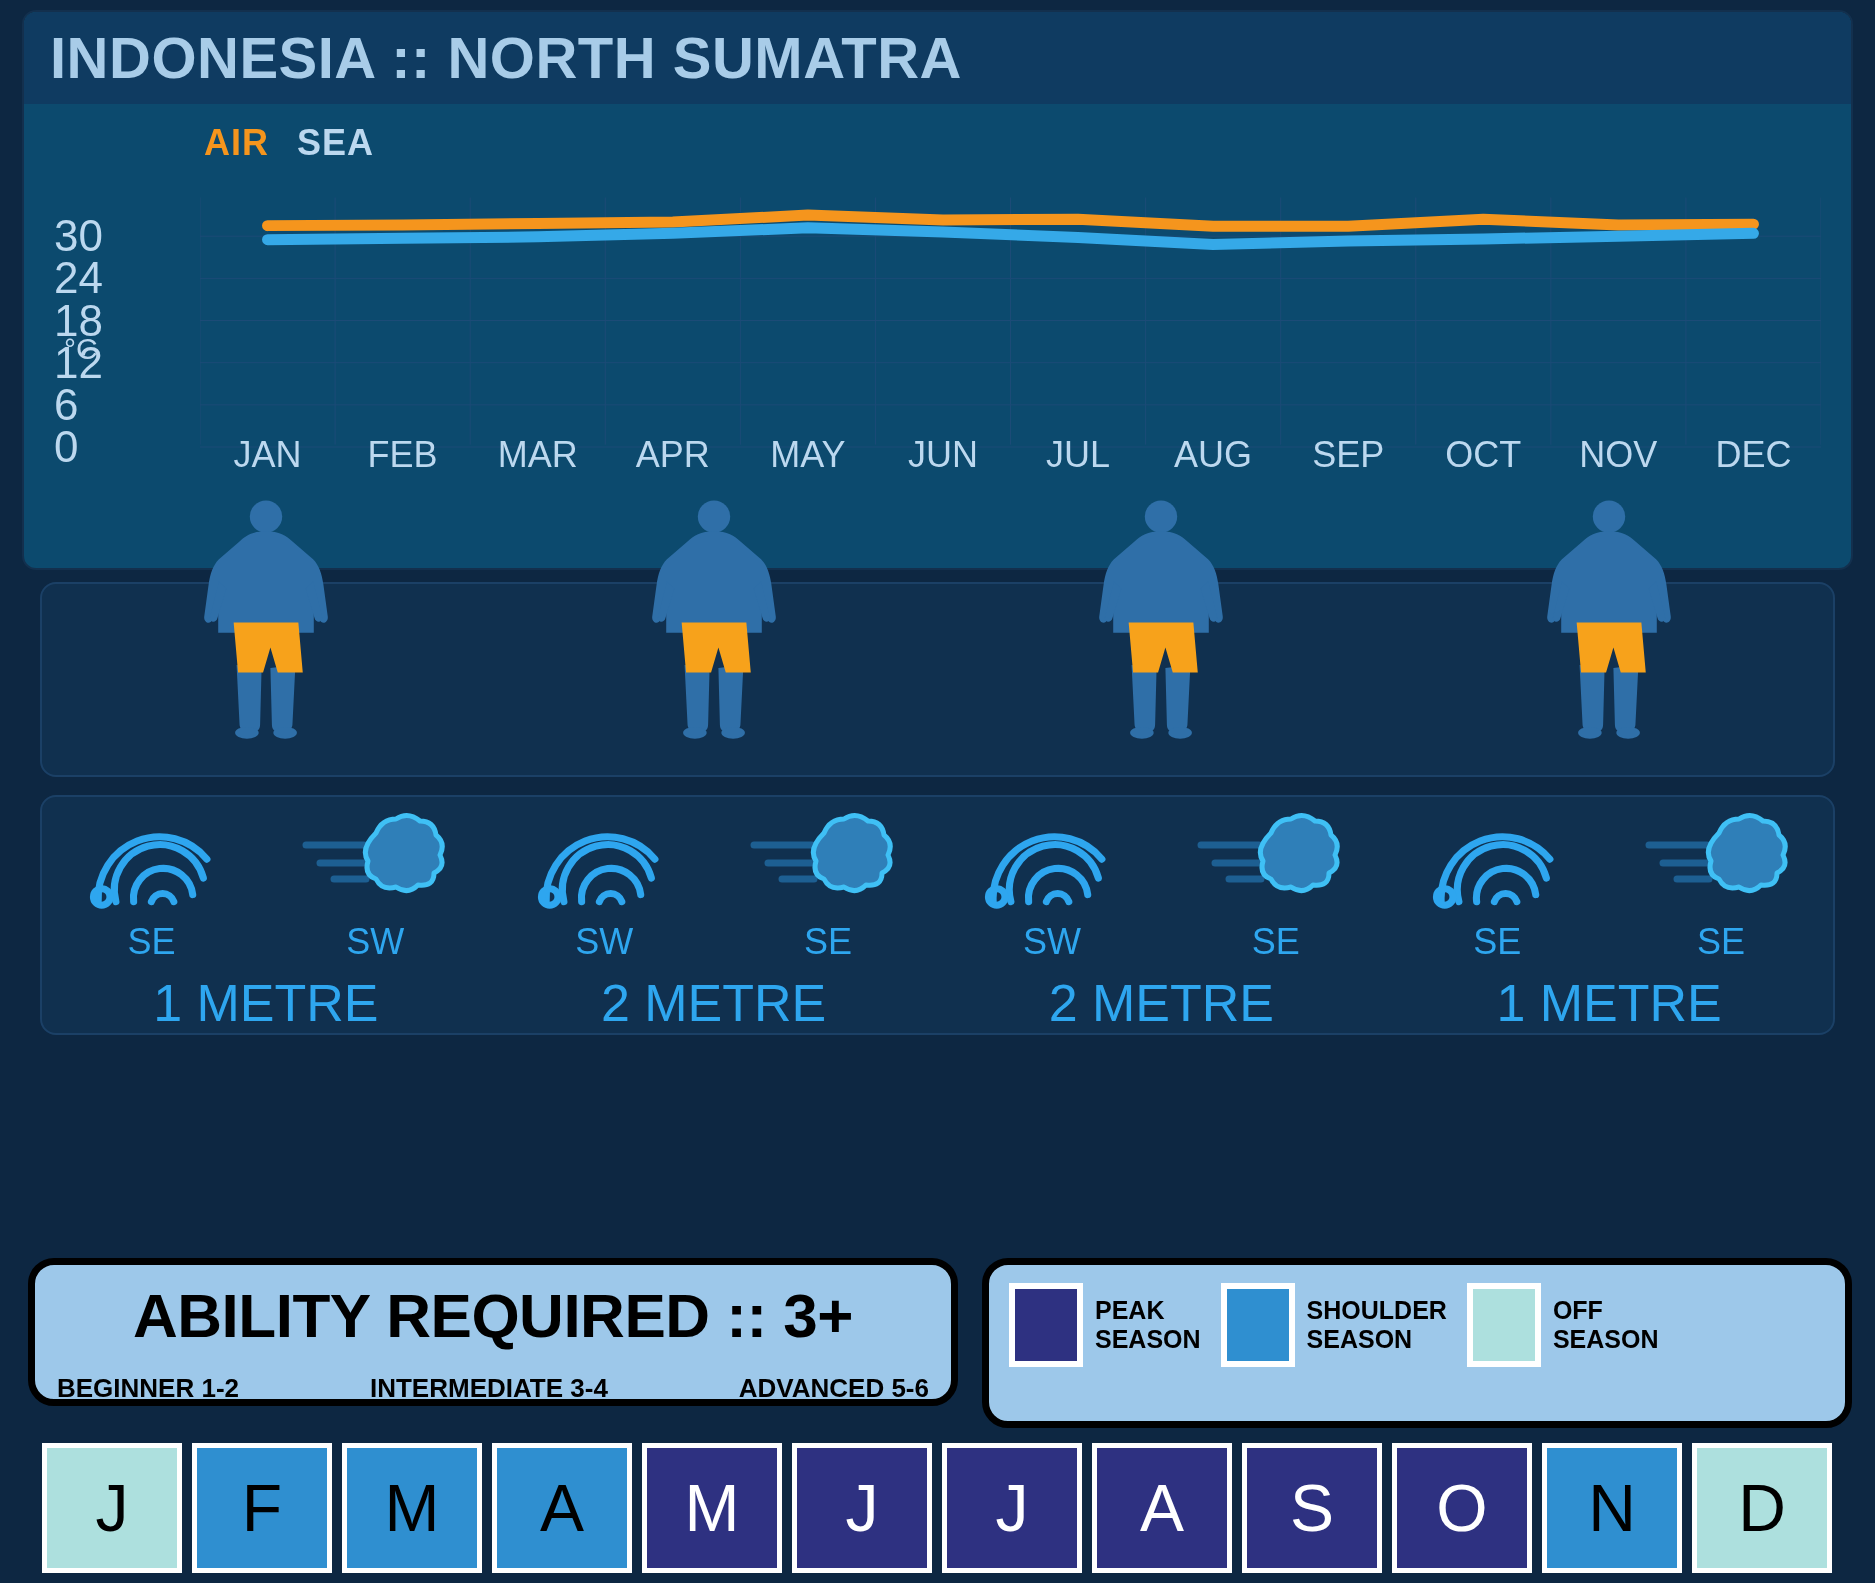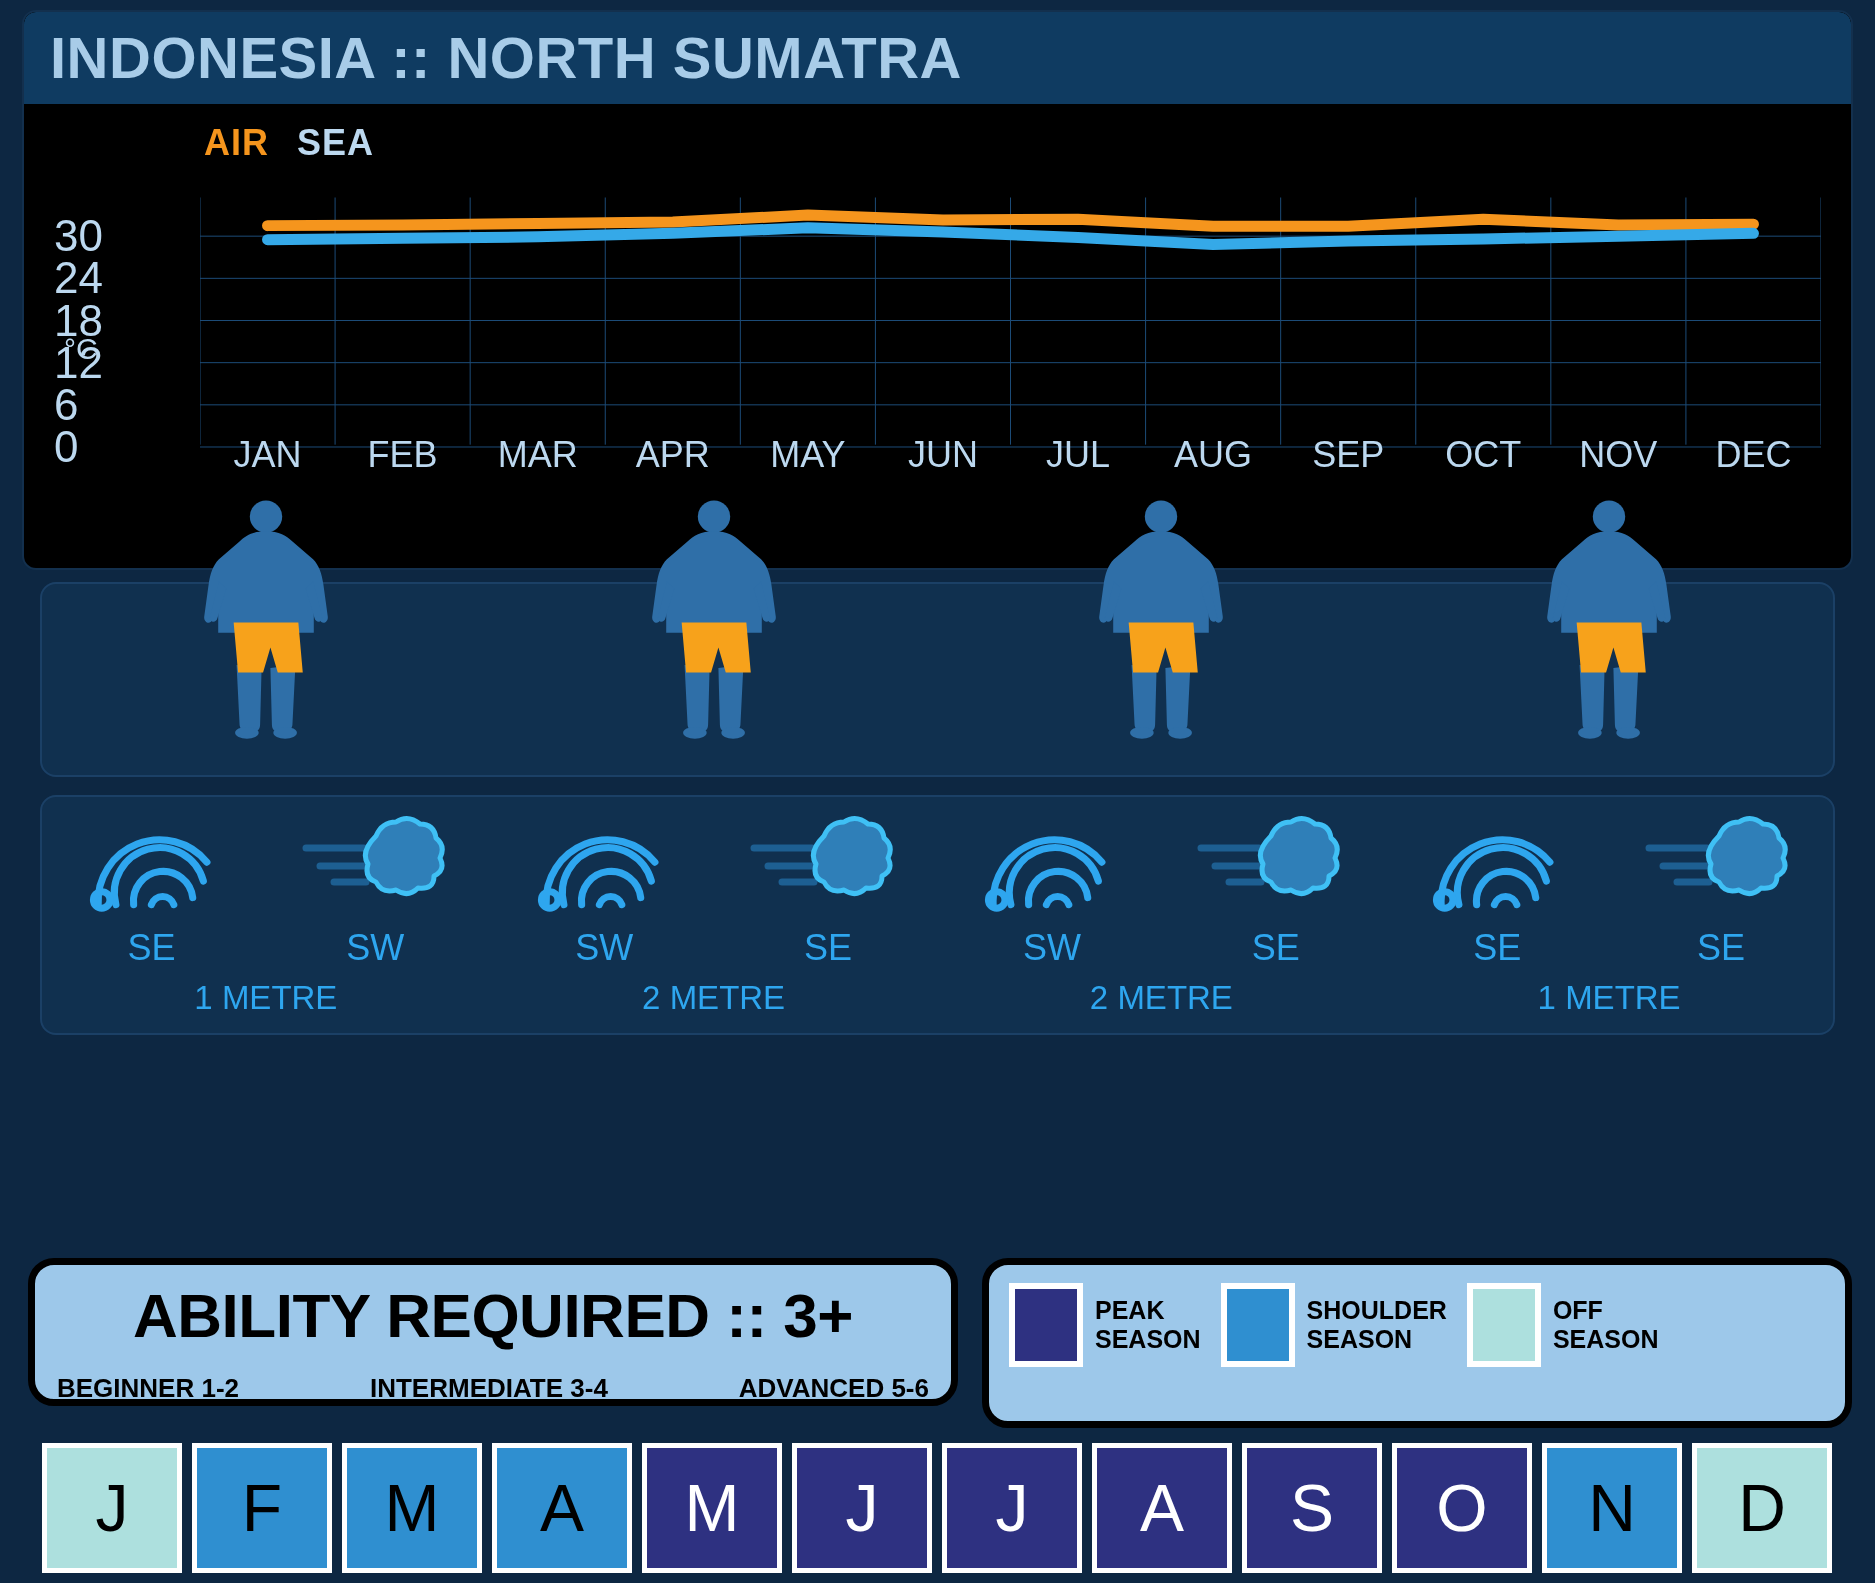--- a/index.html
+++ b/index.html
@@ -12,21 +12,21 @@
   }
   .page{
     position:absolute;inset:0;
     background:#0d2742;
     padding:0;
   }
 
   
   .top-card{
     position:absolute;left:22px;top:10px;width:1831px;height:560px;
-    background:#000000;
+    background:#0c4a6e;
     border-radius:14px;
     border:2px solid #13304e;
     box-sizing:border-box;
     overflow:hidden;
   }
   .title-bar{
     position:absolute;left:0;top:0;width:100%;height:92px;
     background:#0f3b61;
     border-top-left-radius:12px;border-top-right-radius:12px;
     display:flex;align-items:center;
@@ -118,21 +118,21 @@
   }
   .swell-icons{
     display:flex;width:100%;justify-content:space-around;align-items:center;
     height:110px;margin-top:14px;
   }
   .swell-dirs{
     display:flex;width:100%;justify-content:space-around;
     color:#2ea6ef;font-size:36px;margin-top:6px;
   }
   .swell-size{
-    color:#2ea6ef;font-size:33px;margin-top:10px;text-align:center;
+    color:#2ea6ef;font-size:52px;margin-top:10px;text-align:center;
   }
 
   
   .ability-box{
     position:absolute;left:28px;top:1258px;width:930px;height:148px;
     background:#9dc8ea;border:7px solid #000;border-radius:26px;
     box-sizing:border-box;
   }
   .ability-title{
     color:#000;font-size:62px;font-weight:bold;

